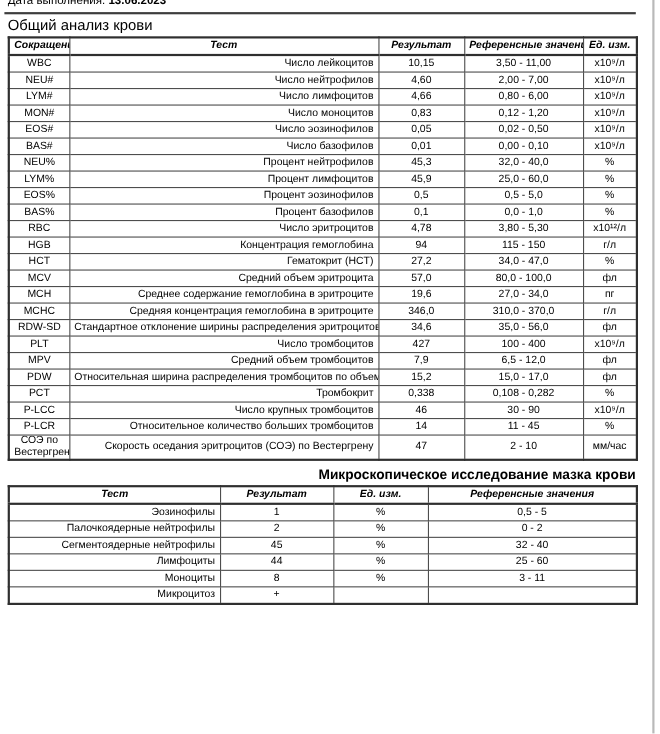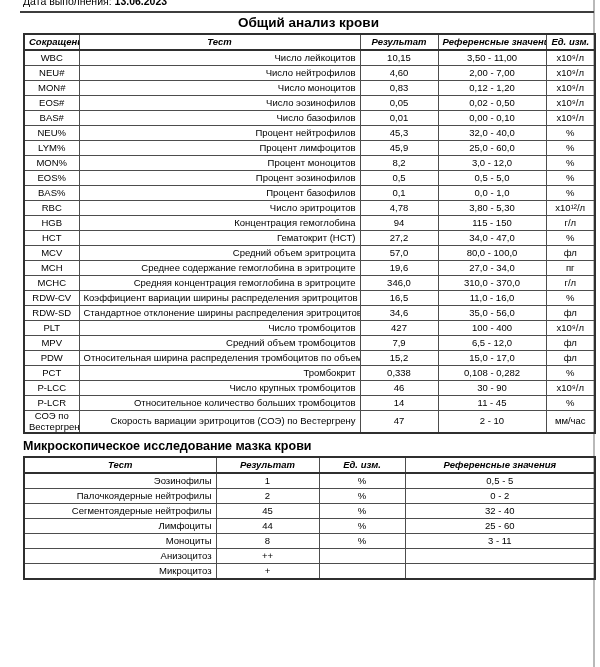--- a/index.html
+++ b/index.html
@@ -2,27 +2,27 @@
 <html><head>
 <meta charset="utf-8">
 <style>
   html,body{margin:0;padding:0;background:#ffffff;}
   .screen{
     position:relative;width:600px;height:667px;overflow:hidden;
     background:#ffffff;color:#000;
     font-family:"Liberation Sans", sans-serif;
   }
   .page-edge{position:absolute;left:593px;top:0;width:2px;height:667px;background:#b9b9b9;}
-  .doc{position:absolute;left:7px;top:0;width:571px;margin-left:16px;}
+  .doc{position:absolute;left:7px;top:0;width:571px;}
   .date-wrap{height:8px;overflow:hidden;}
   .date-inner{margin-top:-5px;font-size:10.5px;white-space:nowrap;}
   .date-value{font-weight:bold;}
   .sep{border-top:2px solid #3d3d3d;margin:3px 0 0 -3px;width:574px;}
-  .doc-title{font-size:13.5px;font-weight:bold;text-align:center;margin:2px 0 3px 0;}
-  .doc-title2{font-size:12.5px;font-weight:bold;text-align:left;margin:5px 0 3px 0;}
+  .doc-title{font-size:13.5px;font-weight:normal;margin:2px 0 3px 0;}
+  .doc-title2{font-size:12.5px;font-weight:bold;text-align:right;margin:5px 0 3px 0;}
   table{width:571px;border-collapse:collapse;table-layout:fixed;font-size:9.5px;border:2px solid #2f2f2f;}
   th,td{border:1px solid #4d4d4d;padding:0 4px;height:14px;line-height:1.12;overflow:hidden;white-space:nowrap;}
   th{font-style:italic;font-weight:bold;text-align:center;height:14px;border-bottom:2px solid #2f2f2f;white-space:nowrap;}
   td.c-abbr{text-align:center;white-space:normal;}
   td.c-test{text-align:right;}
   td.c-result,td.c-ref,td.c-unit{text-align:center;}
   tr.abnormal td.c-result{font-weight:normal;}
 </style>
 </head>
 <body>
@@ -68,20 +68,27 @@
             <td class="c-unit">x10⁹/л</td>
           </tr>
           <tr>
             <td class="c-abbr">NEU#</td>
             <td class="c-test">Число нейтрофилов</td>
             <td class="c-result">4,60</td>
             <td class="c-ref">2,00 - 7,00</td>
             <td class="c-unit">x10⁹/л</td>
           </tr>
           <tr>
+            <td class="c-abbr">LYM#</td>
+            <td class="c-test">Число лимфоцитов</td>
+            <td class="c-result">4,66</td>
+            <td class="c-ref">0,80 - 6,00</td>
+            <td class="c-unit">x10⁹/л</td>
+          </tr>
+          <tr>
             <td class="c-abbr">MON#</td>
             <td class="c-test">Число моноцитов</td>
             <td class="c-result">0,83</td>
             <td class="c-ref">0,12 - 1,20</td>
             <td class="c-unit">x10⁹/л</td>
           </tr>
           <tr>
             <td class="c-abbr">EOS#</td>
             <td class="c-test">Число эозинофилов</td>
             <td class="c-result">0,05</td>
@@ -100,27 +107,20 @@
             <td class="c-test">Процент нейтрофилов</td>
             <td class="c-result">45,3</td>
             <td class="c-ref">32,0 - 40,0</td>
             <td class="c-unit">%</td>
           </tr>
           <tr>
             <td class="c-abbr">LYM%</td>
             <td class="c-test">Процент лимфоцитов</td>
             <td class="c-result">45,9</td>
             <td class="c-ref">25,0 - 60,0</td>
-            <td class="c-unit">%</td>
-          </tr>
-          <tr>
-            <td class="c-abbr">MON%</td>
-            <td class="c-test">Процент моноцитов</td>
-            <td class="c-result">8,2</td>
-            <td class="c-ref">3,0 - 12,0</td>
             <td class="c-unit">%</td>
           </tr>
           <tr>
             <td class="c-abbr">EOS%</td>
             <td class="c-test">Процент эозинофилов</td>
             <td class="c-result">0,5</td>
             <td class="c-ref">0,5 - 5,0</td>
             <td class="c-unit">%</td>
           </tr>
           <tr>
@@ -166,27 +166,20 @@
             <td class="c-unit">пг</td>
           </tr>
           <tr>
             <td class="c-abbr">MCHC</td>
             <td class="c-test">Средняя концентрация гемоглобина в эритроците</td>
             <td class="c-result">346,0</td>
             <td class="c-ref">310,0 - 370,0</td>
             <td class="c-unit">г/л</td>
           </tr>
           <tr class="abnormal">
-            <td class="c-abbr">RDW-CV</td>
-            <td class="c-test">Коэффициент вариации ширины распределения эритроцитов</td>
-            <td class="c-result">16,5</td>
-            <td class="c-ref">11,0 - 16,0</td>
-            <td class="c-unit">%</td>
-          </tr>
-          <tr class="abnormal">
             <td class="c-abbr">RDW-SD</td>
             <td class="c-test">Стандартное отклонение ширины распределения эритроцитов</td>
             <td class="c-result">34,6</td>
             <td class="c-ref">35,0 - 56,0</td>
             <td class="c-unit">фл</td>
           </tr>
           <tr class="abnormal">
             <td class="c-abbr">PLT</td>
             <td class="c-test">Число тромбоцитов</td>
             <td class="c-result">427</td>
@@ -223,21 +216,21 @@
           </tr>
           <tr>
             <td class="c-abbr">P-LCR</td>
             <td class="c-test">Относительное количество больших тромбоцитов</td>
             <td class="c-result">14</td>
             <td class="c-ref">11 - 45</td>
             <td class="c-unit">%</td>
           </tr>
           <tr class="abnormal">
             <td class="c-abbr">СОЭ по Вестергрену</td>
-            <td class="c-test">Скорость вариации эритроцитов (СОЭ) по Вестергрену</td>
+            <td class="c-test">Скорость оседания эритроцитов (СОЭ) по Вестергрену</td>
             <td class="c-result">47</td>
             <td class="c-ref">2 - 10</td>
             <td class="c-unit">мм/час</td>
           </tr>
         </tbody>
     </table>
 
     <div class="doc-title2">Микроскопическое исследование мазка крови</div>
 
     <table>
@@ -280,26 +273,20 @@
             <td class="c-unit">%</td>
             <td class="c-ref">25 - 60</td>
           </tr>
           <tr>
             <td class="c-test">Моноциты</td>
             <td class="c-result">8</td>
             <td class="c-unit">%</td>
             <td class="c-ref">3 - 11</td>
           </tr>
           <tr class="abnormal">
-            <td class="c-test">Анизоцитоз</td>
-            <td class="c-result">++</td>
-            <td class="c-unit"></td>
-            <td class="c-ref"></td>
-          </tr>
-          <tr class="abnormal">
             <td class="c-test">Микроцитоз</td>
             <td class="c-result">+</td>
             <td class="c-unit"></td>
             <td class="c-ref"></td>
           </tr>
         </tbody>
     </table>
 
   </div>
 </div>

